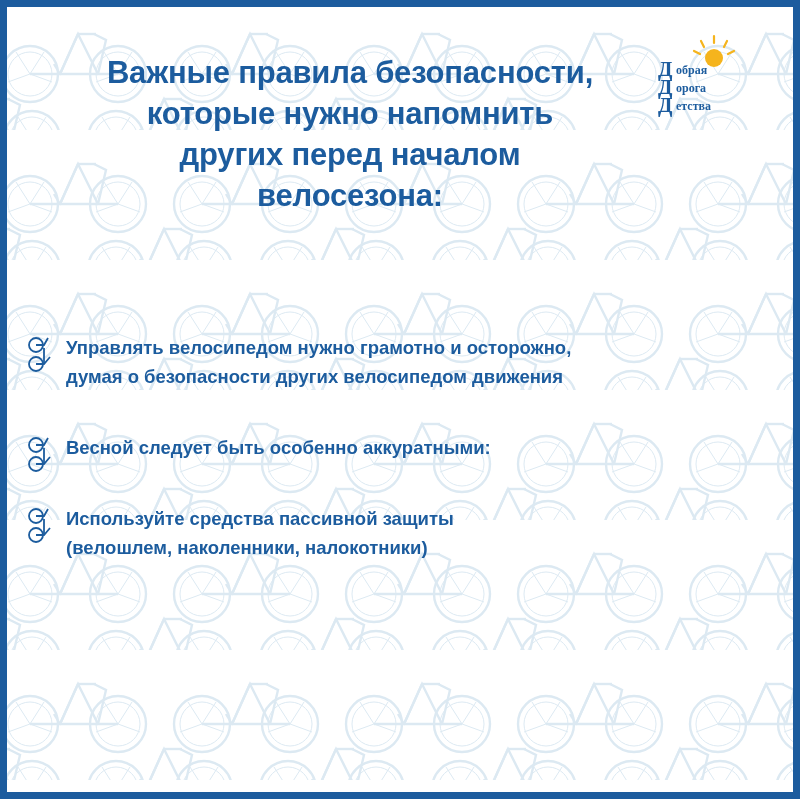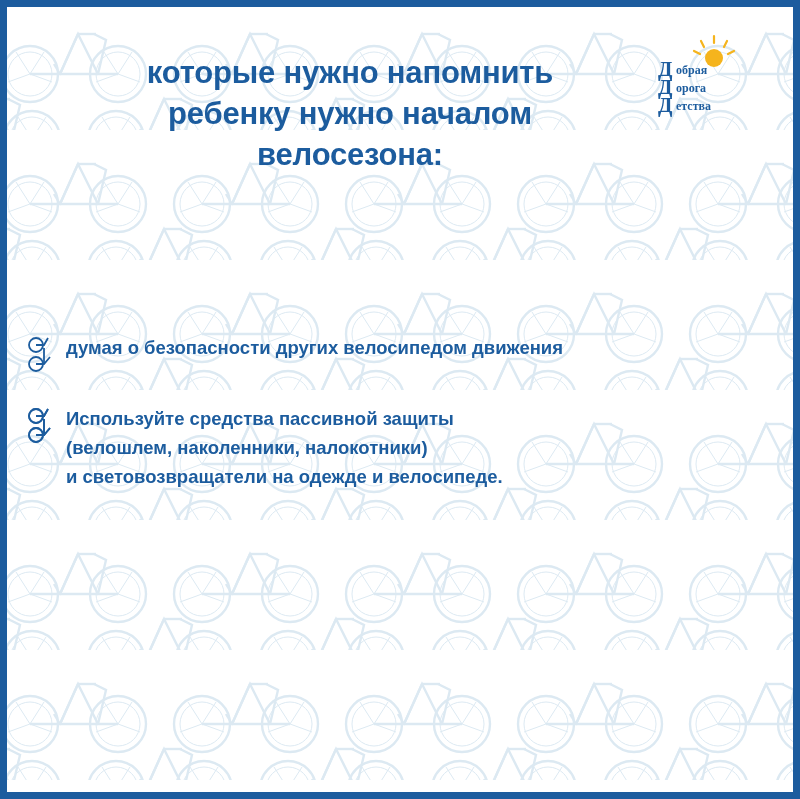--- a/index.html
+++ b/index.html
@@ -150,67 +150,69 @@
       <text x="4" y="42" font-size="21">Д</text>
       <text x="4" y="60" font-size="21">Д</text>
       <text x="4" y="78" font-size="21">Д</text>
       <text x="22" y="40" font-size="12">обрая</text>
       <text x="22" y="58" font-size="12">орога</text>
       <text x="22" y="76" font-size="12">етства</text>
     </g>
   </svg>
 
   <div class="title">
+    <span class="title-line">Важные правила безопасности,</span>
     <span class="title-line">которые нужно напомнить</span>
-    <span class="title-line">ребенку нужно началом</span>
+    <span class="title-line">других перед началом</span>
     <span class="title-line">велосезона:</span>
   </div>
 
   <div class="rules">
 
     <div class="rule">
       <svg class="rule-icon" viewBox="0 0 34 40" xmlns="http://www.w3.org/2000/svg">
         <g stroke="#1c5c9e" stroke-width="1.8" fill="none">
           <circle cx="8" cy="10" r="7"></circle>
           <circle cx="8" cy="29" r="7"></circle>
           <path d="M8 10 L16 10 L20 3"></path>
           <path d="M8 29 L16 29 L22 22"></path>
           <path d="M16 29 L16 13"></path>
         </g>
       </svg>
       <div class="rule-text">
+        <span>Управлять велосипедом нужно грамотно и осторожно,</span>
         <span>думая о безопасности других велосипедом движения</span>
       </div>
     </div>
 
     <div class="rule">
       <svg class="rule-icon" viewBox="0 0 34 40" xmlns="http://www.w3.org/2000/svg">
         <g stroke="#1c5c9e" stroke-width="1.8" fill="none">
           <circle cx="8" cy="10" r="7"></circle>
           <circle cx="8" cy="29" r="7"></circle>
           <path d="M8 10 L16 10 L20 3"></path>
           <path d="M8 29 L16 29 L22 22"></path>
           <path d="M16 29 L16 13"></path>
         </g>
       </svg>
       <div class="rule-text">
+        <span>Весной следует быть особенно аккуратными:</span>
       </div>
     </div>
 
     <div class="rule">
       <svg class="rule-icon" viewBox="0 0 34 40" xmlns="http://www.w3.org/2000/svg">
         <g stroke="#1c5c9e" stroke-width="1.8" fill="none">
           <circle cx="8" cy="10" r="7"></circle>
           <circle cx="8" cy="29" r="7"></circle>
           <path d="M8 10 L16 10 L20 3"></path>
           <path d="M8 29 L16 29 L22 22"></path>
           <path d="M16 29 L16 13"></path>
         </g>
       </svg>
       <div class="rule-text">
         <span>Используйте средства пассивной защиты</span>
         <span>(велошлем, наколенники, налокотники)</span>
-        <span>и световозвращатели на одежде и велосипеде.</span>
       </div>
     </div>
 
   </div>
 </div>
 
 </body></html>

